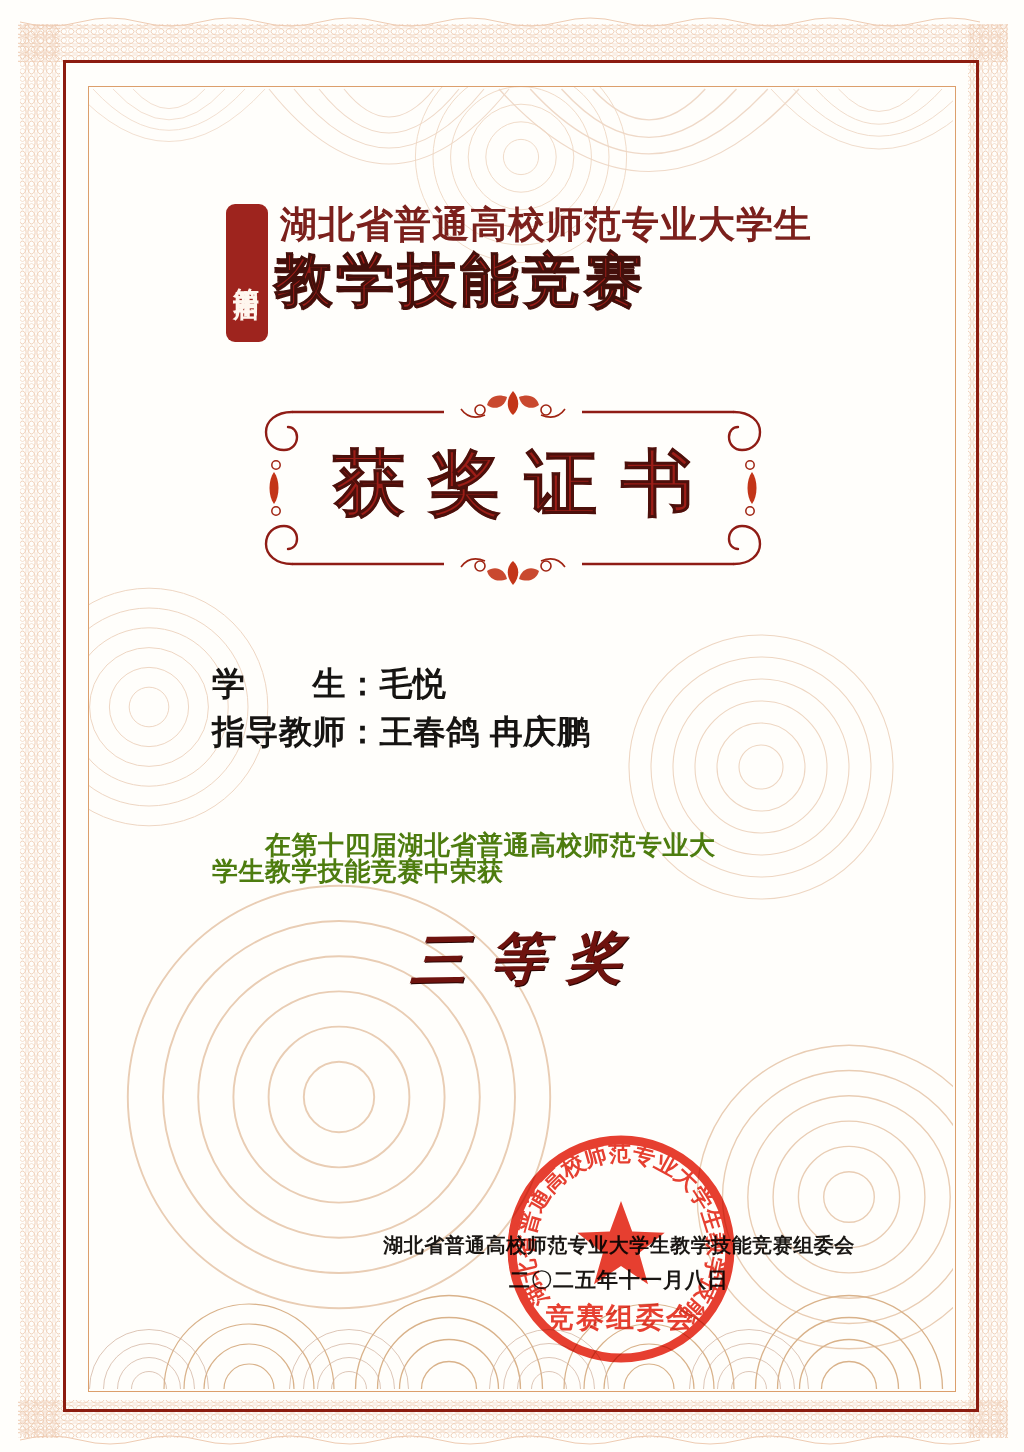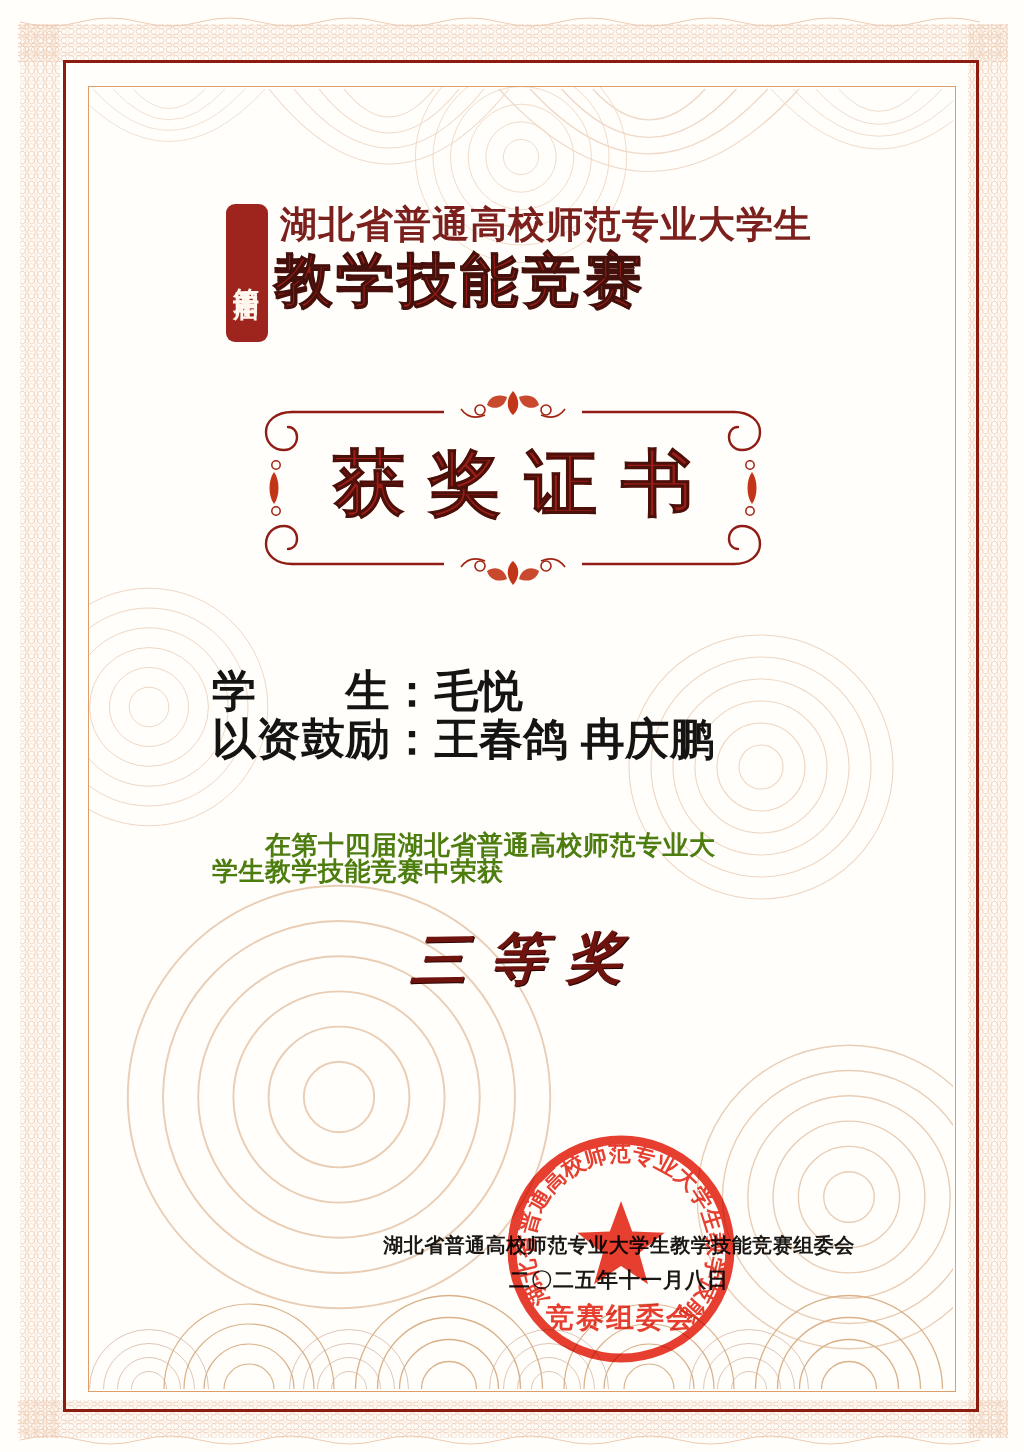--- a/index.html
+++ b/index.html
@@ -48,21 +48,21 @@
   .title-block{position:absolute;left:258px;top:388px;width:510px;height:202px;}
   .title-orn{position:absolute;left:0;top:0;color:#8f1c15;}
   .award-title{
     position:absolute;left:0;top:48px;width:510px;text-align:center;
     font-size:72px;font-weight:900;color:#9c1d17;letter-spacing:24px;
     text-indent:24px;white-space:nowrap;-webkit-text-stroke:0.8px #4c100b;
   }
 
   
   .field-row{
-    position:absolute;left:212px;font-size:44px;font-weight:bold;color:#161412;
+    position:absolute;left:212px;font-size:33px;font-weight:bold;color:#161412;
     white-space:nowrap;letter-spacing:0.5px;
   }
   .row-student{top:662px;}
   .row-teacher{top:710px;}
   .row-school{top:758px;}
 
   
   .body-line{position:absolute;font-size:26px;font-weight:bold;color:#4d7c0f;white-space:nowrap;letter-spacing:0.5px;}
   .body-line1{left:265px;top:828px;}
   .body-line2{left:212px;top:854px;}
@@ -207,21 +207,21 @@
       <use href="#sideorn" transform="translate(16,100)"></use>
       <use href="#sideorn" transform="translate(494,100) scale(-1,1)"></use>
     </svg>
     <div class="award-title">获奖证书</div>
   </div>
 
   <div class="field-row row-student">
     <span>学　　生：</span><span>毛悦</span>
   </div>
   <div class="field-row row-teacher">
-    <span>以资鼓励：</span><span>王春鸽 冉庆鹏</span>
+    <span>指导教师：</span><span>王春鸽 冉庆鹏</span>
   </div>
 
   <div class="body-line body-line1">在第十四届湖北省普通高校师范专业大</div>
   <div class="body-line body-line2">学生教学技能竞赛中荣获</div>
   <div class="award-grade">三等奖</div>
 
   <div class="footer-org">湖北省普通高校师范专业大学生教学技能竞赛组委会</div>
   <div class="footer-date">二〇二五年十一月八日</div>
 
   <svg class="seal" viewBox="-121 -121 242 242">

